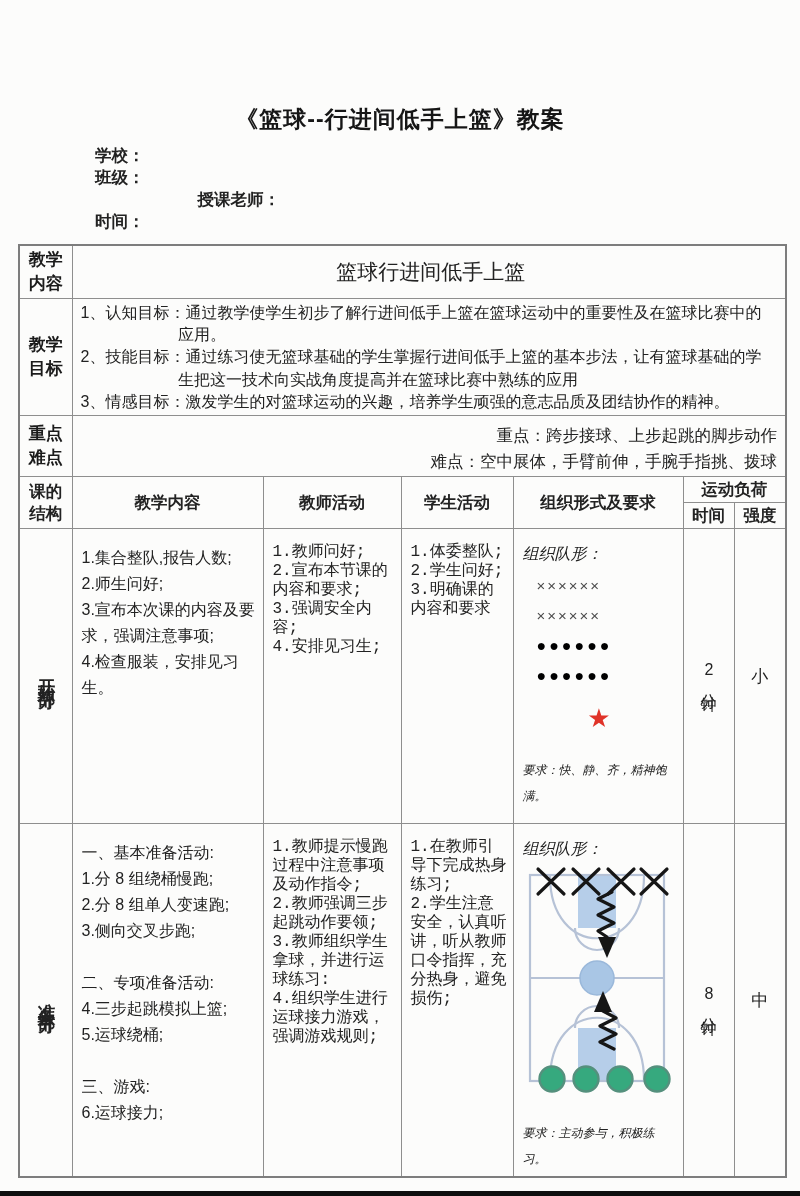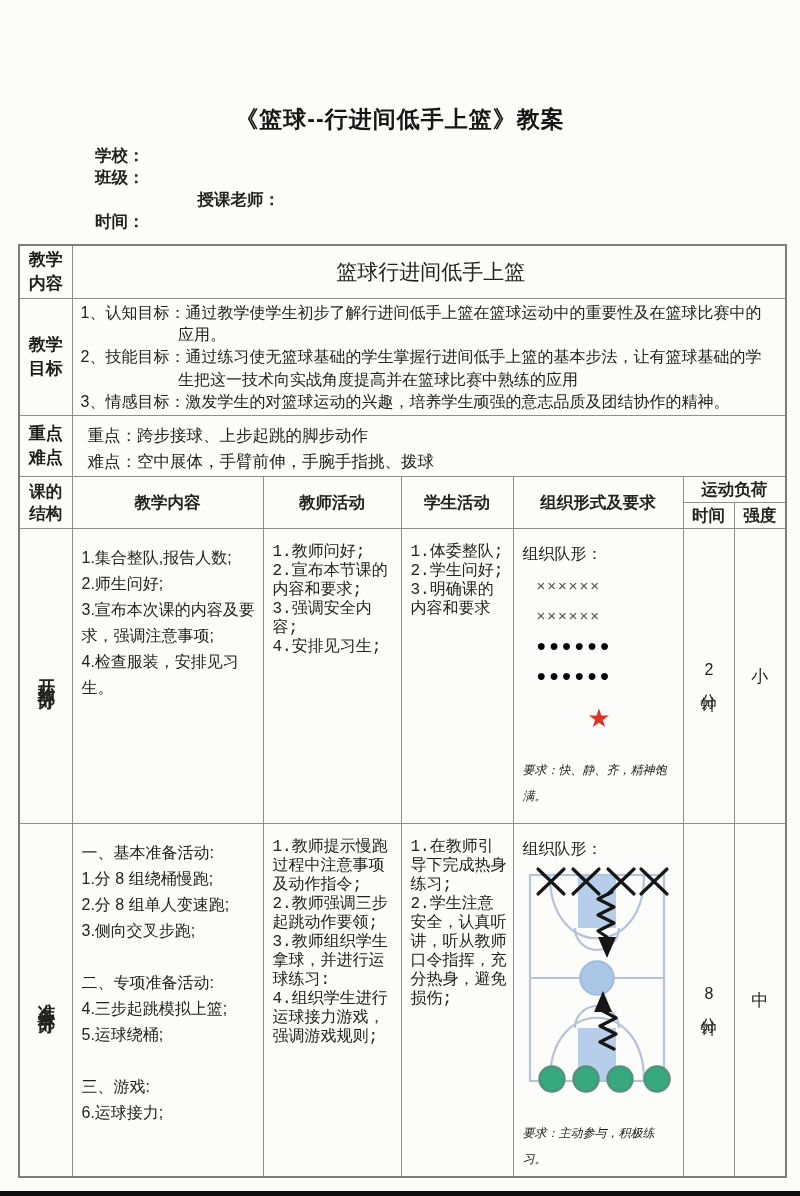--- a/index.html
+++ b/index.html
@@ -40,39 +40,39 @@
   }
 
   .meta-content { vertical-align:middle !important; padding:4px 8px 4px 12px; font-size:21px;text-align:center; }
 
   .goals-cell { padding:3px 8px 2px 8px; }
   .goal-line {
     font-size:16px; line-height:22.2px;
     padding-left:6.1em; text-indent:-6.1em;
   }
 
-  .keypoints-cell { padding:5px 8px 2px 15px; vertical-align:middle !important; }
+  .keypoints-cell { padding:5px 8px 2px 15px; vertical-align:middle !important;text-align:right; }
   .key-line { font-size:16.5px; line-height:26px; }
 
   .hdr { text-align:center; vertical-align:middle !important; font-weight:bold; font-size:16.5px; padding:1px 2px; }
 
   .stage-cell, .time-cell, .intensity-cell { text-align:center; vertical-align:middle !important; }
   .vtext {
     writing-mode:vertical-rl; text-orientation:upright;
     display:inline-block; letter-spacing:4px; line-height:1;
   }
   .stage-cell .vtext { font-weight:bold; font-size:17.5px; }
   .time-cell .vtext { font-size:16px; letter-spacing:3px; }
   .intensity-cell { font-size:17px; }
 
   .body-text { padding:16px 6px 6px 9px; line-height:26px; white-space:pre-line; font-size:16px;margin-left:48px; }
   .body-text.tight { line-height:19px; padding-top:14px;font-family:Liberation Mono, monospace; }
 
   .org-cell { padding:14px 7px 4px 9px; }
-  .org-title { font-size:16px; line-height:22px; }
+  .org-title { font-size:16px; line-height:22px;font-style:italic; }
   .org-symbols { margin:6px 0 0 14px; }
   .org-symbols .sym-line { line-height:30px; letter-spacing:2px; }
   .org-symbols .sym-line.x-line { color:#4c4c4c; font-size:15px; }
   .org-symbols .sym-line.dot-line { color:#000; font-size:16px; letter-spacing:3px; }
   .org-star { text-align:center; font-size:26px; margin-top:12px; color:var(--star-red,#e03328); }
   .org-note { margin-top:24px; line-height:25.5px; font-size:12px;font-style:italic; }
   .org-note.mt-small { }
 
   .court-wrap { margin:5px auto 0 auto; width:150px; }
   .c-line  { stroke:var(--court-line,#b6c2d6); fill:none; stroke-width:2.2; }

